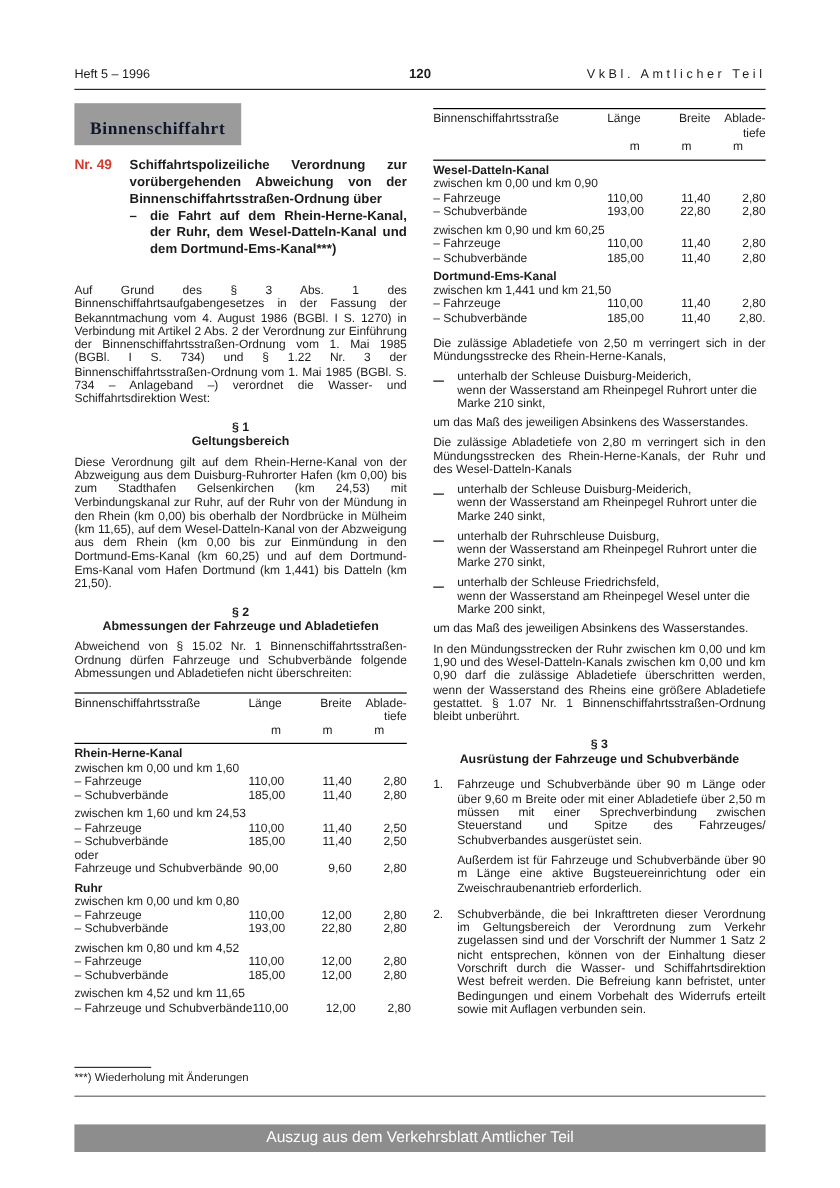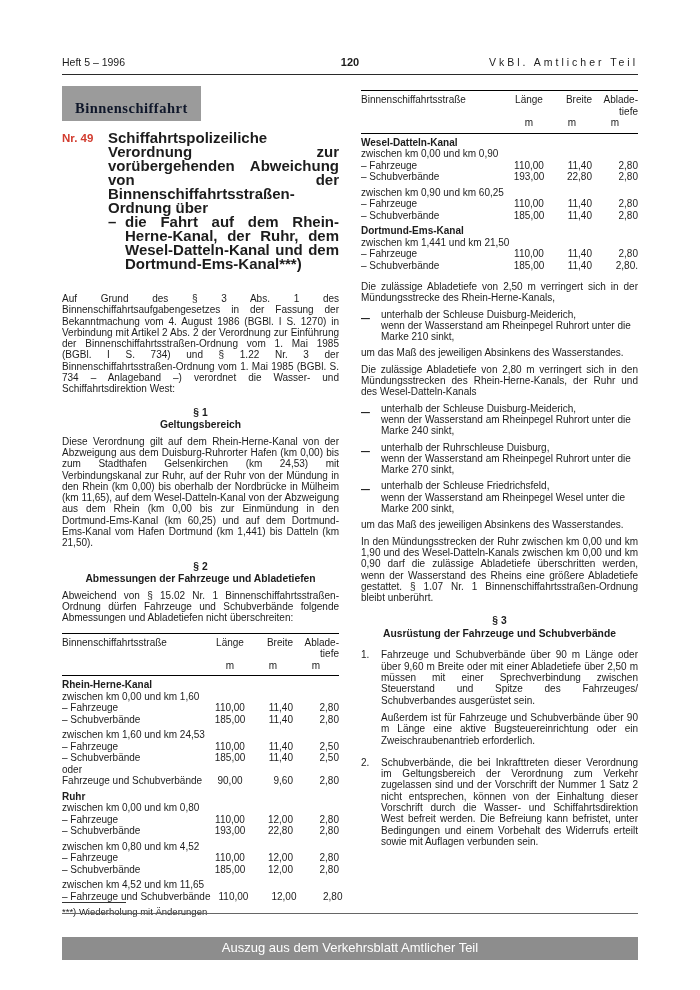--- a/index.html
+++ b/index.html
@@ -29,21 +29,21 @@
     display:inline-block;align-self:flex-start;
     background:var(--badge,#9b9b9b);color:#0f172a;
     font-family:"Liberation Serif", serif;font-weight:bold;
     font-size:14.5px;letter-spacing:.5px;
     padding:14px 13px 4px;margin-bottom:10px;
   }
 
   
   .art-head{display:flex;margin-bottom:22px;}
   .art-num{width:46px;flex:none;color:var(--red,#d23b2e);font-weight:bold;font-size:11.5px;line-height:14px;}
-  .art-title{flex:1;font-weight:bold;font-size:15px;line-height:14px;text-align:justify;}
+  .art-title{flex:1;font-weight:bold;font-size:11px;line-height:14px;text-align:justify;}
   .art-title .tmain{margin:0;}
   .title-item{display:flex;}
   .title-item .tdash{width:17px;flex:none;}
   .title-item .ttext{flex:1;text-align:justify;margin:0;}
 
   
   p.body{margin:0 0 5px;font-size:10px;line-height:11.3px;text-align:justify;}
   .sec-head{text-align:center;font-weight:bold;font-size:10.3px;line-height:11.5px;margin:7px 0 1px;}
   .sec-sub{text-align:center;font-weight:bold;font-size:10.3px;line-height:11.5px;margin:0 0 5px;}
 
@@ -51,21 +51,21 @@
   .vtable{font-size:10px;line-height:11.5px;margin-top:4px;}
   .t-toprule{border-top:1.6px solid #000;}
   .t-midrule{border-top:1.6px solid #000;margin-top:2px;}
   .t-hrow{display:flex;align-items:flex-start;padding-top:3px;}
   .t-urow{display:flex;padding:0 0 2px;}
   .t-row{display:flex;}
   .t-row.gap,.t-row.grp{margin-top:4px;}
   .t-row.grp{font-weight:bold;}
   .t-row.first{margin-top:3px;}
   .c1{flex:1;white-space:nowrap;overflow:visible;}
-  .c2{width:46px;flex:none;text-align:center;}
+  .c2{width:46px;flex:none;text-align:left;}
   .c3{width:40px;flex:none;text-align:right;}
   .c4{width:46px;flex:none;text-align:right;}
   .t-urow .c2,.t-urow .c3,.t-urow .c4{text-align:center;}
 
   
   .flow{margin-top:10px;}
   .dash-item{display:flex;margin:4px 0 5px;}
   .dash-item .ddash{width:20px;flex:none;}
   .dash-item .dbody{flex:1;font-size:10px;line-height:11.3px;text-align:left;}
   .num-item{display:flex;margin:5px 0 0;}

